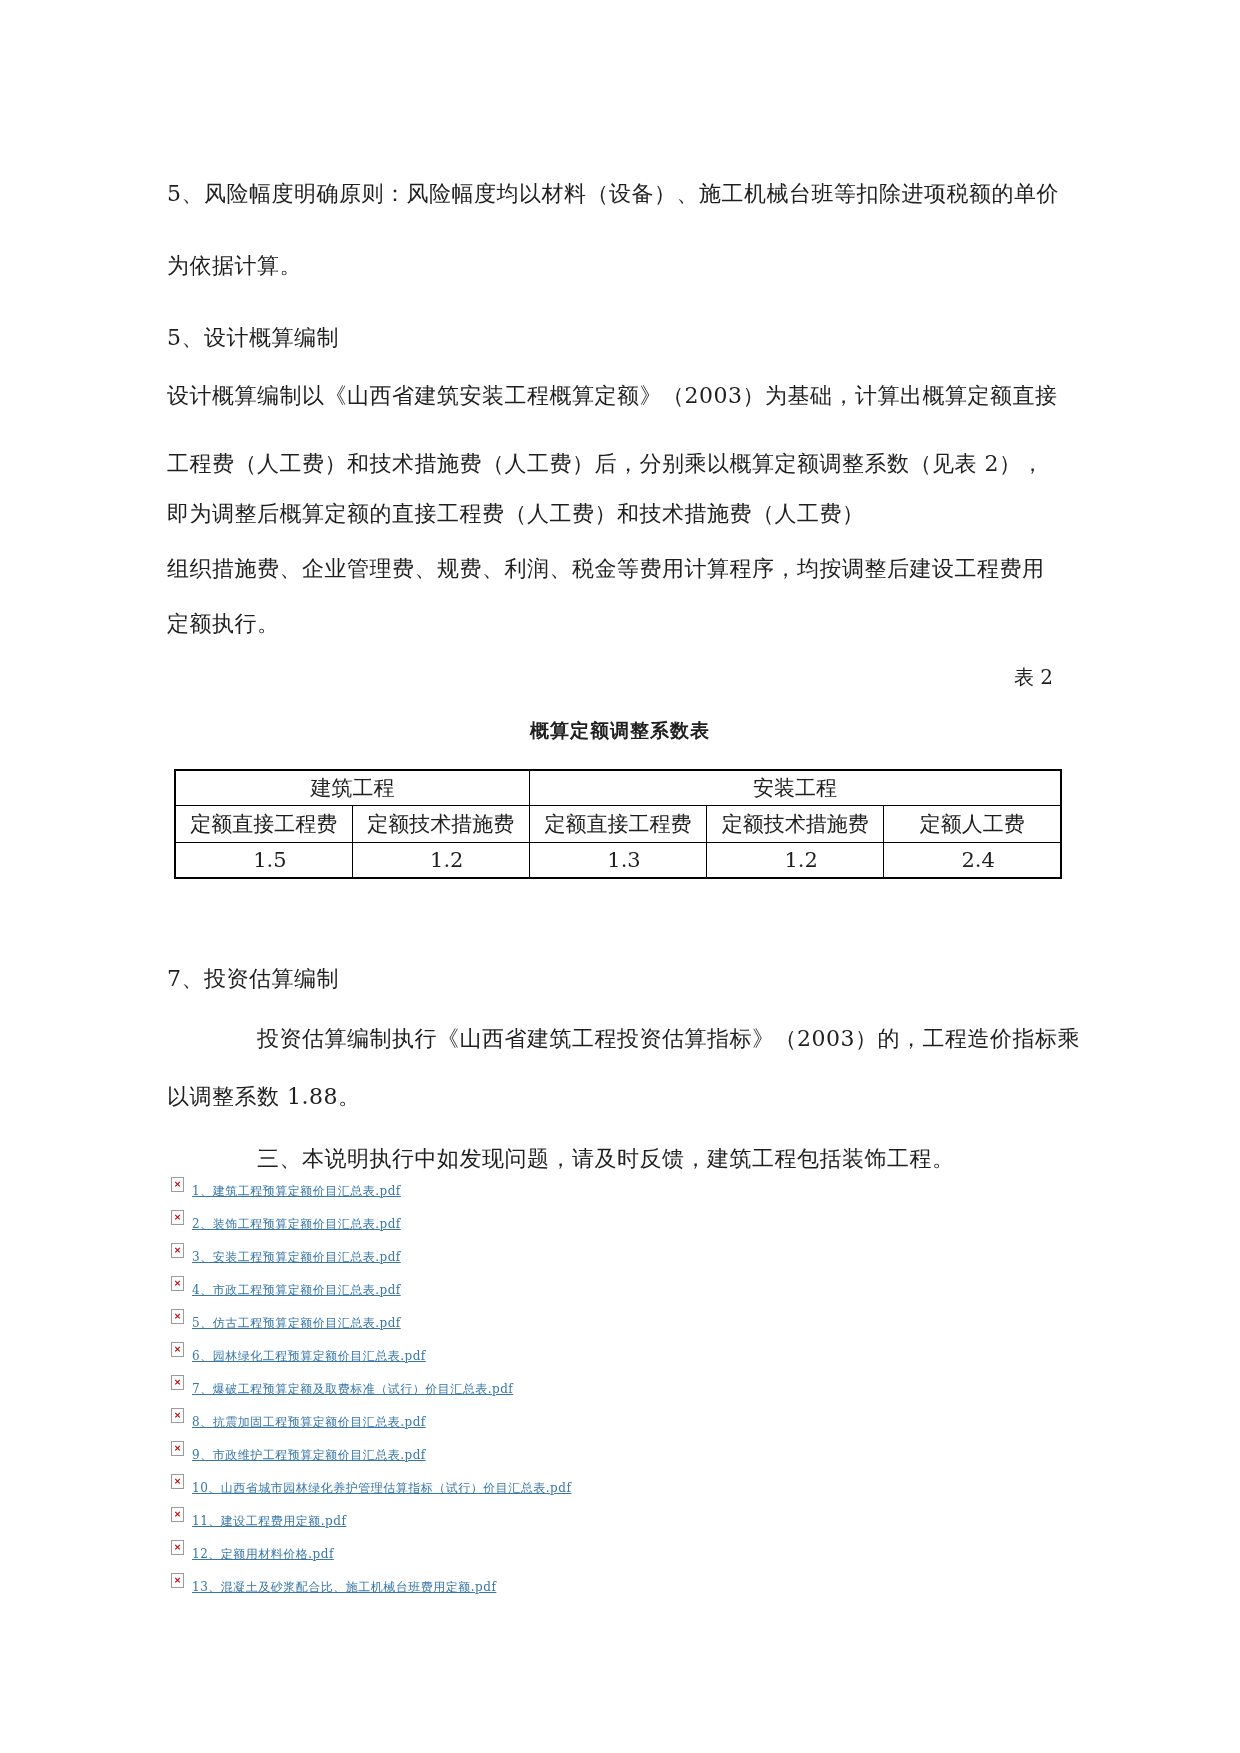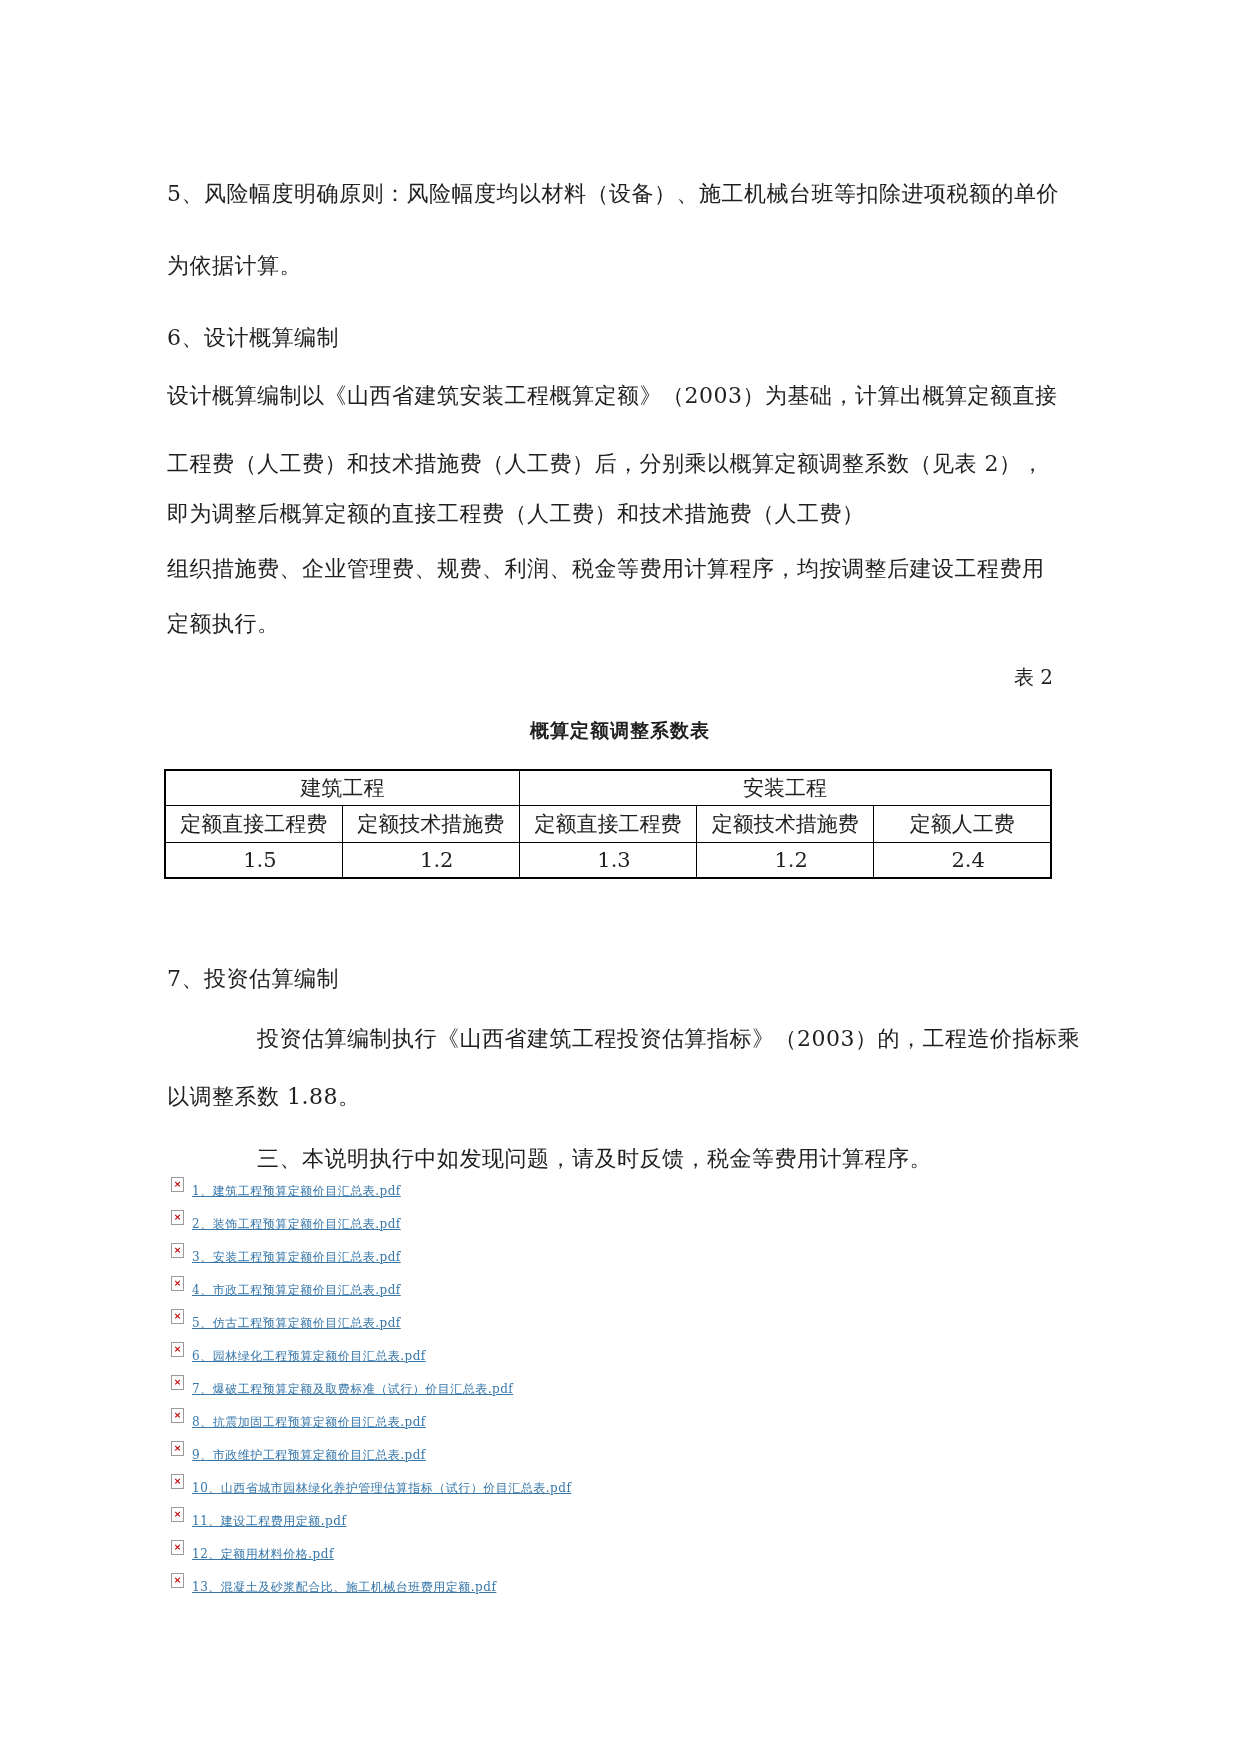--- a/index.html
+++ b/index.html
@@ -29,21 +29,21 @@
   .tbl-title{
     position:absolute;
     top:682px;left:0;width:1240px;
     text-align:center;
     font-size:19px;
     font-weight:bold;
     letter-spacing:1px;
   }
   table.coef{
     position:absolute;
-    top:733px;left:164px;
+    top:733px;left:174px;
     width:888px;
     border-collapse:collapse;
     table-layout:fixed;
   }
   table.coef th, table.coef td{
     border:1px solid #000;
     font-weight:normal;
     text-align:center;
     font-size:21px;
     padding:0;
@@ -88,21 +88,21 @@
     cursor:pointer;
   }
 </style>
 </head>
 <body>
 
 <div class="page">
 
   <div class="line" style="top:143px">5、风险幅度明确原则：风险幅度均以材料（设备）、施工机械台班等扣除进项税额的单价</div>
   <div class="line" style="top:215px">为依据计算。</div>
-  <div class="line" style="top:287px">6、设计概算编制</div>
+  <div class="line" style="top:287px">5、设计概算编制</div>
   <div class="line" style="top:345px">设计概算编制以《山西省建筑安装工程概算定额》（2003）为基础，计算出概算定额直接</div>
   <div class="line" style="top:413px">工程费（人工费）和技术措施费（人工费）后，分别乘以概算定额调整系数（见表 2），</div>
   <div class="line" style="top:518px">组织措施费、企业管理费、规费、利润、税金等费用计算程序，均按调整后建设工程费用</div>
   <div class="line" style="top:463px">即为调整后概算定额的直接工程费（人工费）和技术措施费（人工费）</div>
   <div class="line" style="top:573px">定额执行。</div>
 
   <div class="tbl-caption">表 2</div>
   <div class="tbl-title">概算定额调整系数表</div>
 
   <table class="coef">
@@ -124,21 +124,21 @@
       <td>1.3</td>
       <td>1.2</td>
       <td>2.4</td>
     </tr>
   </tbody>
     </table>
 
   <div class="line" style="top:928px">7、投资估算编制</div>
   <div class="line indent" style="top:988px">投资估算编制执行《山西省建筑工程投资估算指标》（2003）的，工程造价指标乘</div>
   <div class="line" style="top:1046px">以调整系数 1.88。</div>
-  <div class="line indent" style="top:1108px">三、本说明执行中如发现问题，请及时反馈，税金等费用计算程序。</div>
+  <div class="line indent" style="top:1108px">三、本说明执行中如发现问题，请及时反馈，建筑工程包括装饰工程。</div>
 
   <div class="attachments">
     <div class="att-row">
       <span class="broken-icon"><span class="x">×</span></span><a class="att-link">1、建筑工程预算定额价目汇总表.pdf</a>
     </div>
     <div class="att-row">
       <span class="broken-icon"><span class="x">×</span></span><a class="att-link">2、装饰工程预算定额价目汇总表.pdf</a>
     </div>
     <div class="att-row">
       <span class="broken-icon"><span class="x">×</span></span><a class="att-link">3、安装工程预算定额价目汇总表.pdf</a>

